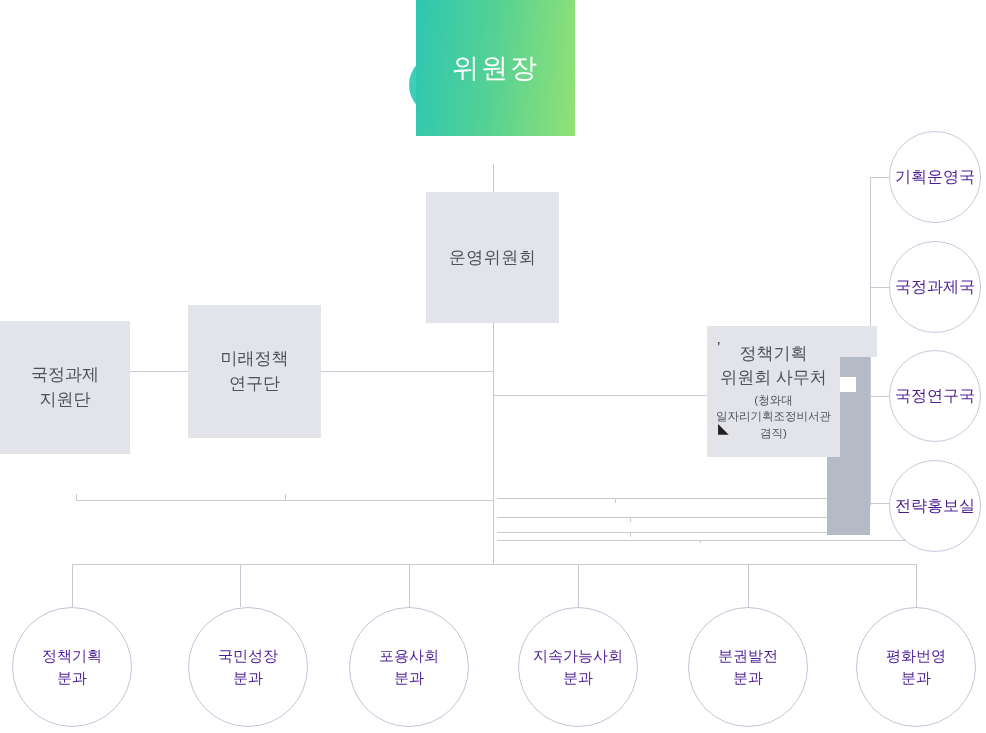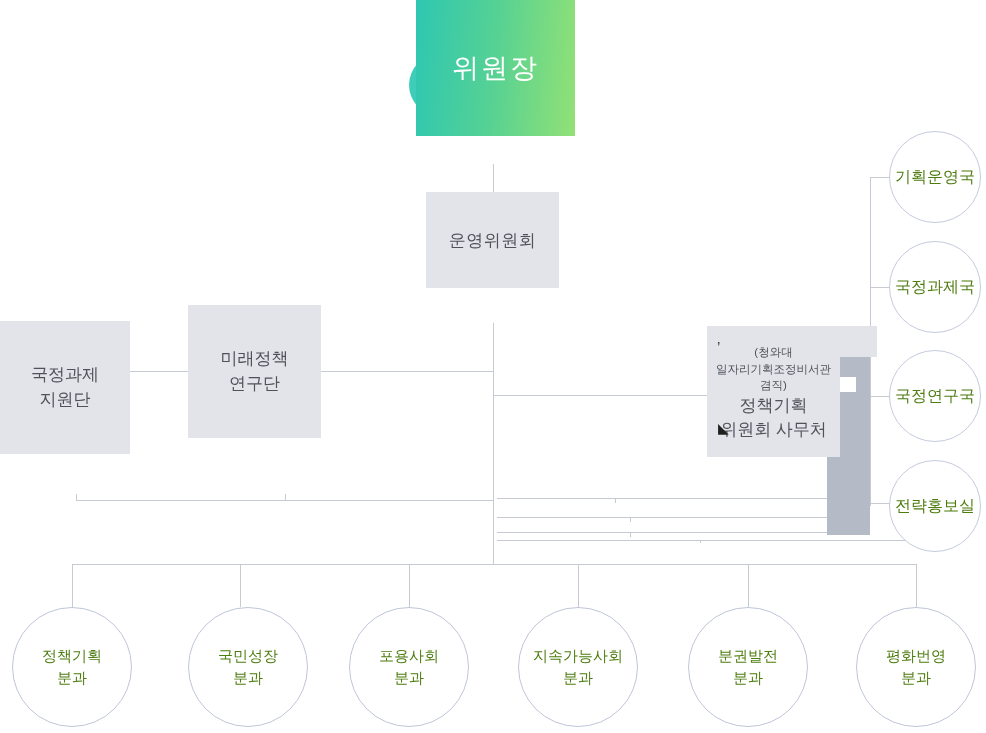--- a/index.html
+++ b/index.html
@@ -16,31 +16,31 @@
     left:416px;top:0;width:159px;height:136px;
     background:linear-gradient(95deg,#2ec7b2 0%,#55d194 48%,#92e175 100%);
     color:#ffffff;font-size:27px;letter-spacing:2px;z-index:2;
   }
   .chairman-deco{
     position:absolute;left:409px;top:54px;width:62px;height:62px;border-radius:50%;
     background:#3ecdb8;z-index:1;
   }
   
   .gray-box{background:#e3e4e9;color:#4f525b;z-index:2;}
-  .steering{left:426px;top:192px;width:133px;height:96px;font-size:17px;letter-spacing:.5px;}
+  .steering{left:426px;top:192px;width:133px;height:131px;font-size:17px;letter-spacing:.5px;}
   .support1{left:0;top:305px;width:130px;height:133px;font-size:17px;line-height:1.45;margin-top:16px;}
   .support2{left:188px;top:305px;width:133px;height:133px;font-size:17px;line-height:1.45;justify-content:center;}
   .secretariat{left:707px;top:326px;width:133px;height:131px;flex-direction:column;
                justify-content:flex-start;padding-top:16px;}
   .secretariat .main{font-size:17px;line-height:1.4;}
   .secretariat .note{font-size:11.5px;line-height:1.45;margin-top:2px;}
   .tickmark{position:absolute;left:10px;top:12px;font-size:15px;color:#3a3a3a;}
   .cursor-tri{position:absolute;left:11px;top:95px;font-size:14px;color:#1f1f1f;line-height:1;}
   
-  .circle{background:#ffffff;border-radius:50%;z-index:2;color:#4d7c0f;}
+  .circle{background:#ffffff;border-radius:50%;z-index:2;color:#4c1d95;}
   .bureau{left:889px;width:92px;height:92px;border:1.5px solid #c5cbdd;font-size:16px;}
   .b1{top:131px;} .b2{top:241px;} .b3{top:350px;} .b4{top:460px;}
   .division{top:607px;width:120px;height:120px;border:1.5px solid #bfc6d8;
             font-size:15px;line-height:1.45;}
   .d1{left:12px;} .d2{left:188px;} .d3{left:349px;} .d4{left:518px;} .d5{left:688px;} .d6{left:856px;}
 </style>
 </head>
 <body>
 
 <div class="stage">
@@ -81,25 +81,25 @@
 지원단</span>
   </div>
   <div class="node gray-box support2">
     <span class="ml">미래정책
 연구단</span>
   </div>
 
   <div class="node gray-box secretariat">
     <span class="tickmark">’</span>
     <span class="cursor-tri">◣</span>
+    <span class="ml main">정책기획
+위원회 사무처</span>
     <span class="ml note">(청와대
 일자리기획조정비서관
 겸직)</span>
-    <span class="ml main">정책기획
-위원회 사무처</span>
   </div>
 
   <div class="node circle bureau b1">
     <span class="ml">기획운영국</span>
   </div>
   <div class="node circle bureau b2">
     <span class="ml">국정과제국</span>
   </div>
   <div class="node circle bureau b3">
     <span class="ml">국정연구국</span>

